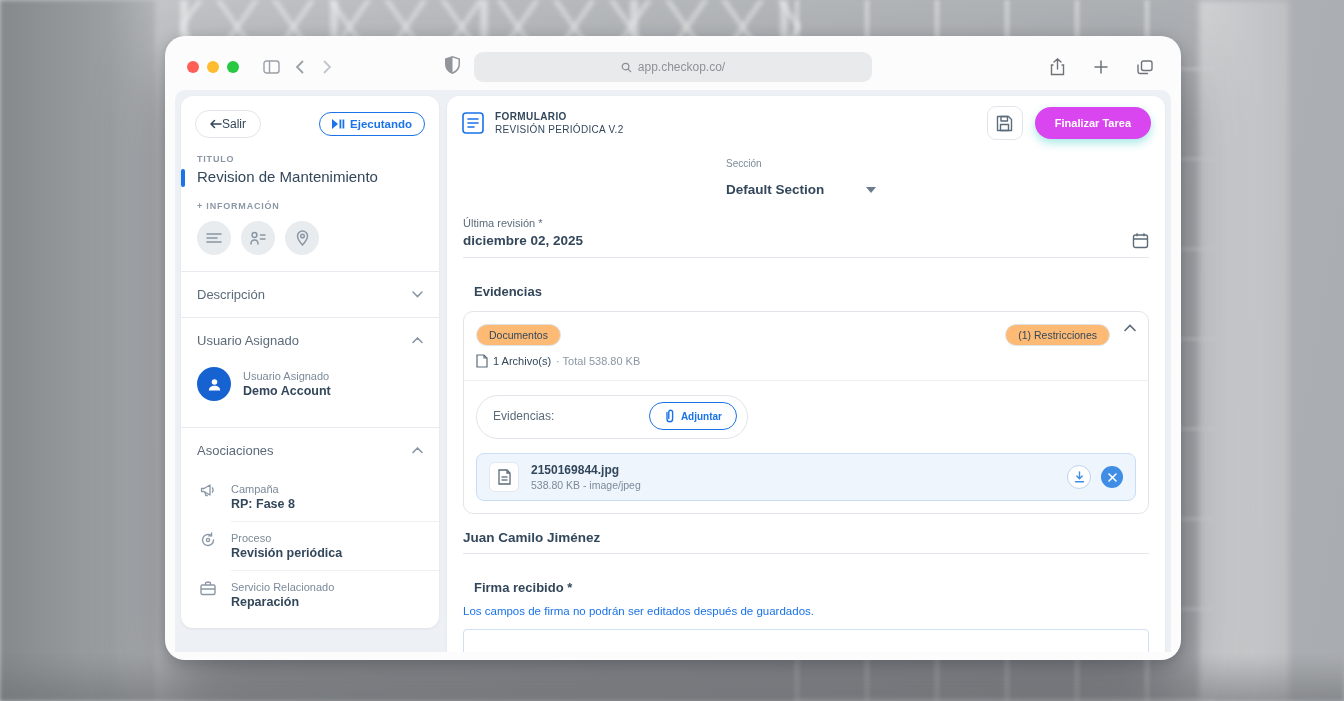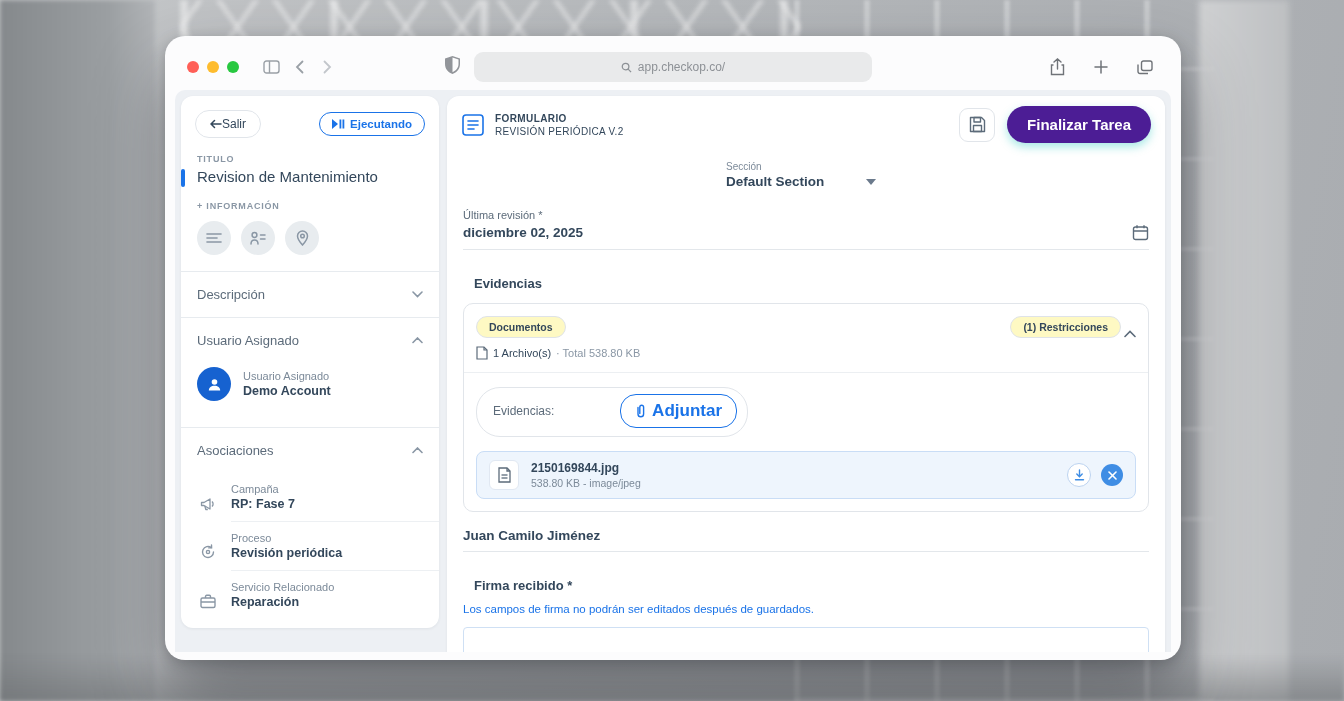--- a/index.html
+++ b/index.html
@@ -72,63 +72,63 @@
     display:flex; align-items:center; justify-content:center; cursor:pointer; border:none; }
   .divider { height:1px; background:#e7ebef; }
   .acc-row { display:flex; justify-content:space-between; align-items:center;
     padding:15px 16px; cursor:pointer; }
   .acc-label { font-size:13px; color:#5c6b7a; }
   .user-row { display:flex; gap:12px; align-items:center; padding:4px 16px 18px; }
   .avatar { width:34px; height:34px; border-radius:50%; background:#1662d0;
     display:flex; align-items:center; justify-content:center; flex:0 0 34px; }
   .mini-label { font-size:11px; color:#7c8a99; }
   .mini-value { font-size:12.5px; color:#33475b; font-weight:bold; margin-top:2px; }
-  .assoc-item { display:flex; gap:12px; align-items:flex-end; padding:10px 16px; }
+  .assoc-item { display:flex; gap:12px; align-items:flex-start; padding:10px 16px; }
   .assoc-icon { width:22px; display:flex; justify-content:center; flex:0 0 22px; }
   .assoc-div { height:1px; background:#edf0f3; margin-left:50px; }
   .gap-band { height:8px; }
 
   
   .main { flex:1; min-height:100%; height:640px; display:flex; flex-direction:column; }
   .main-header { display:flex; align-items:center; padding:10px 14px;gap:40px; }
   .form-ident { display:flex; gap:10px; align-items:center; }
   .form-kicker { font-size:10px; font-weight:bold; color:#33475b; letter-spacing:.4px; }
   .form-title { font-size:10px; color:#33475b; letter-spacing:.3px; margin-top:2px; }
   .header-actions { margin-left:auto; display:flex; gap:12px; align-items:center; }
   .btn-save { width:36px; height:34px; border:1px solid #e1e5ea; border-radius:9px;
     background:#fff; display:flex; align-items:center; justify-content:center; cursor:pointer; }
-  .btn-finalizar { border:none; background:#4c1d95; color:#fff; font-weight:bold; font-size:15px;
+  .btn-finalizar { border:none; background:#d946ef; color:#fff; font-weight:bold; font-size:11px;
     padding:10px 20px; border-radius:20px; cursor:pointer;
     box-shadow:0 4px 10px rgba(0,188,180,.35); }
   .section-row { display:flex; justify-content:center; padding:8px 0 10px; }
   .select-field { min-width:160px; cursor:pointer; }
   .select-label { font-size:10px; color:#7c8a99; }
-  .select-value-row { display:flex; align-items:center; gap:42px; margin-top:2px; }
+  .select-value-row { display:flex; align-items:center; gap:42px; margin-top:13px; }
   .select-value { font-size:13.5px; font-weight:bold; color:#33475b; }
   .main-body { padding:10px 16px 0; flex:1; }
   .field-label { font-size:11px; color:#5c6b7a; }
   .field-value-row { display:flex; align-items:center; justify-content:space-between; margin-top:3px; }
   .field-value { font-size:13.5px; font-weight:bold; color:#33475b; }
   .field-underline { border-bottom:1px solid #e3e7eb; padding-bottom:8px; }
   .section-heading { font-size:13px; font-weight:bold; color:#33475b; margin:26px 11px 12px; }
 
   .evidence-card { border:1px solid #e1e5ea; border-radius:10px; padding:12px; }
   .ev-head { display:flex; align-items:flex-start; }
   .chip { display:inline-block; border:1px solid #dfe3e8; border-radius:12px;
-    padding:4px 12px; font-size:10.5px; color:#33475b; background:#fef9c3; cursor:pointer;font-weight:bold; }
+    padding:4px 12px; font-size:10.5px; color:#33475b; background:#fdba74; cursor:pointer; }
   .ev-summary { display:flex; align-items:center; gap:5px; margin-top:8px; }
   .ev-summary .s1 { font-size:11px; color:#33475b; }
   .ev-summary .s2 { font-size:11px; color:#8a97a5; }
-  .ev-head-right { margin-left:auto; display:flex; align-items:flex-end; gap:3px; }
+  .ev-head-right { margin-left:auto; display:flex; align-items:flex-start; gap:14px; }
   .ev-divider { height:1px; background:#eceff2; margin:12px -12px 14px; }
   .attach-zone { display:flex; align-items:center; justify-content:space-between;
     border:1px solid #e1e5ea; border-radius:24px; padding:6px 10px 8px 16px; width:272px; margin-bottom:14px; }
   .attach-label { font-size:12px; color:#5c6b7a; }
   .btn-adjuntar { display:inline-flex; align-items:center; gap:6px; border:1.5px solid #1a73e8;
-    color:#1a73e8; background:#fff; border-radius:16px; padding:6px 14px; font-size:17px;
+    color:#1a73e8; background:#fff; border-radius:16px; padding:6px 14px; font-size:10px;
     font-weight:bold; cursor:pointer; }
   .file-row { display:flex; align-items:center; gap:12px; background:#eef5fd;
     border:1px solid #c9ddf6; border-radius:8px; padding:8px 12px; }
   .file-icon-wrap { width:30px; height:30px; background:#fff; border-radius:6px;
     display:flex; align-items:center; justify-content:center; border:1px solid #e1e8f2; }
   .file-name { font-size:12px; font-weight:bold; color:#33475b; }
   .file-meta { font-size:10.5px; color:#7c8a99; margin-top:2px; }
   .file-actions { margin-left:auto; display:flex; gap:10px; align-items:center; }
   .icon-circle-btn { width:24px; height:24px; border-radius:50%; border:1px solid #bcd3f0;
     background:#fff; display:flex; align-items:center; justify-content:center; cursor:pointer; }
@@ -307,21 +307,21 @@
       <div class="assoc-item">
         <span class="assoc-icon">
           <svg width="17" height="14" viewBox="0 0 17 14" fill="none" stroke="#8a97a5" stroke-width="1.3" stroke-linejoin="round">
               <path d="M1.5 5.5 v3 h2.5 l6 3.5 V2 l-6 3.5 Z"></path>
               <path d="M12 4.5 a3.4 3.4 0 0 1 0 5"></path>
               <path d="M4.8 8.8 l1 3.7 h2"></path>
             </svg>
         </span>
         <div>
           <div class="mini-label">Campaña</div>
-          <div class="mini-value">RP: Fase 7</div>
+          <div class="mini-value">RP: Fase 8</div>
         </div>
       </div>
       <div class="assoc-div"></div>
 
       <div class="assoc-item">
         <span class="assoc-icon">
           <svg width="16" height="16" viewBox="0 0 16 16" fill="none" stroke="#8a97a5" stroke-width="1.4" stroke-linecap="round">
               <path d="M13.5 8 a5.5 5.5 0 1 1 -2.2-4.4"></path>
               <polyline points="11.5,1 11.6,3.8 8.8,3.9"></polyline>
               <circle cx="8" cy="8" r="1.6"></circle>

